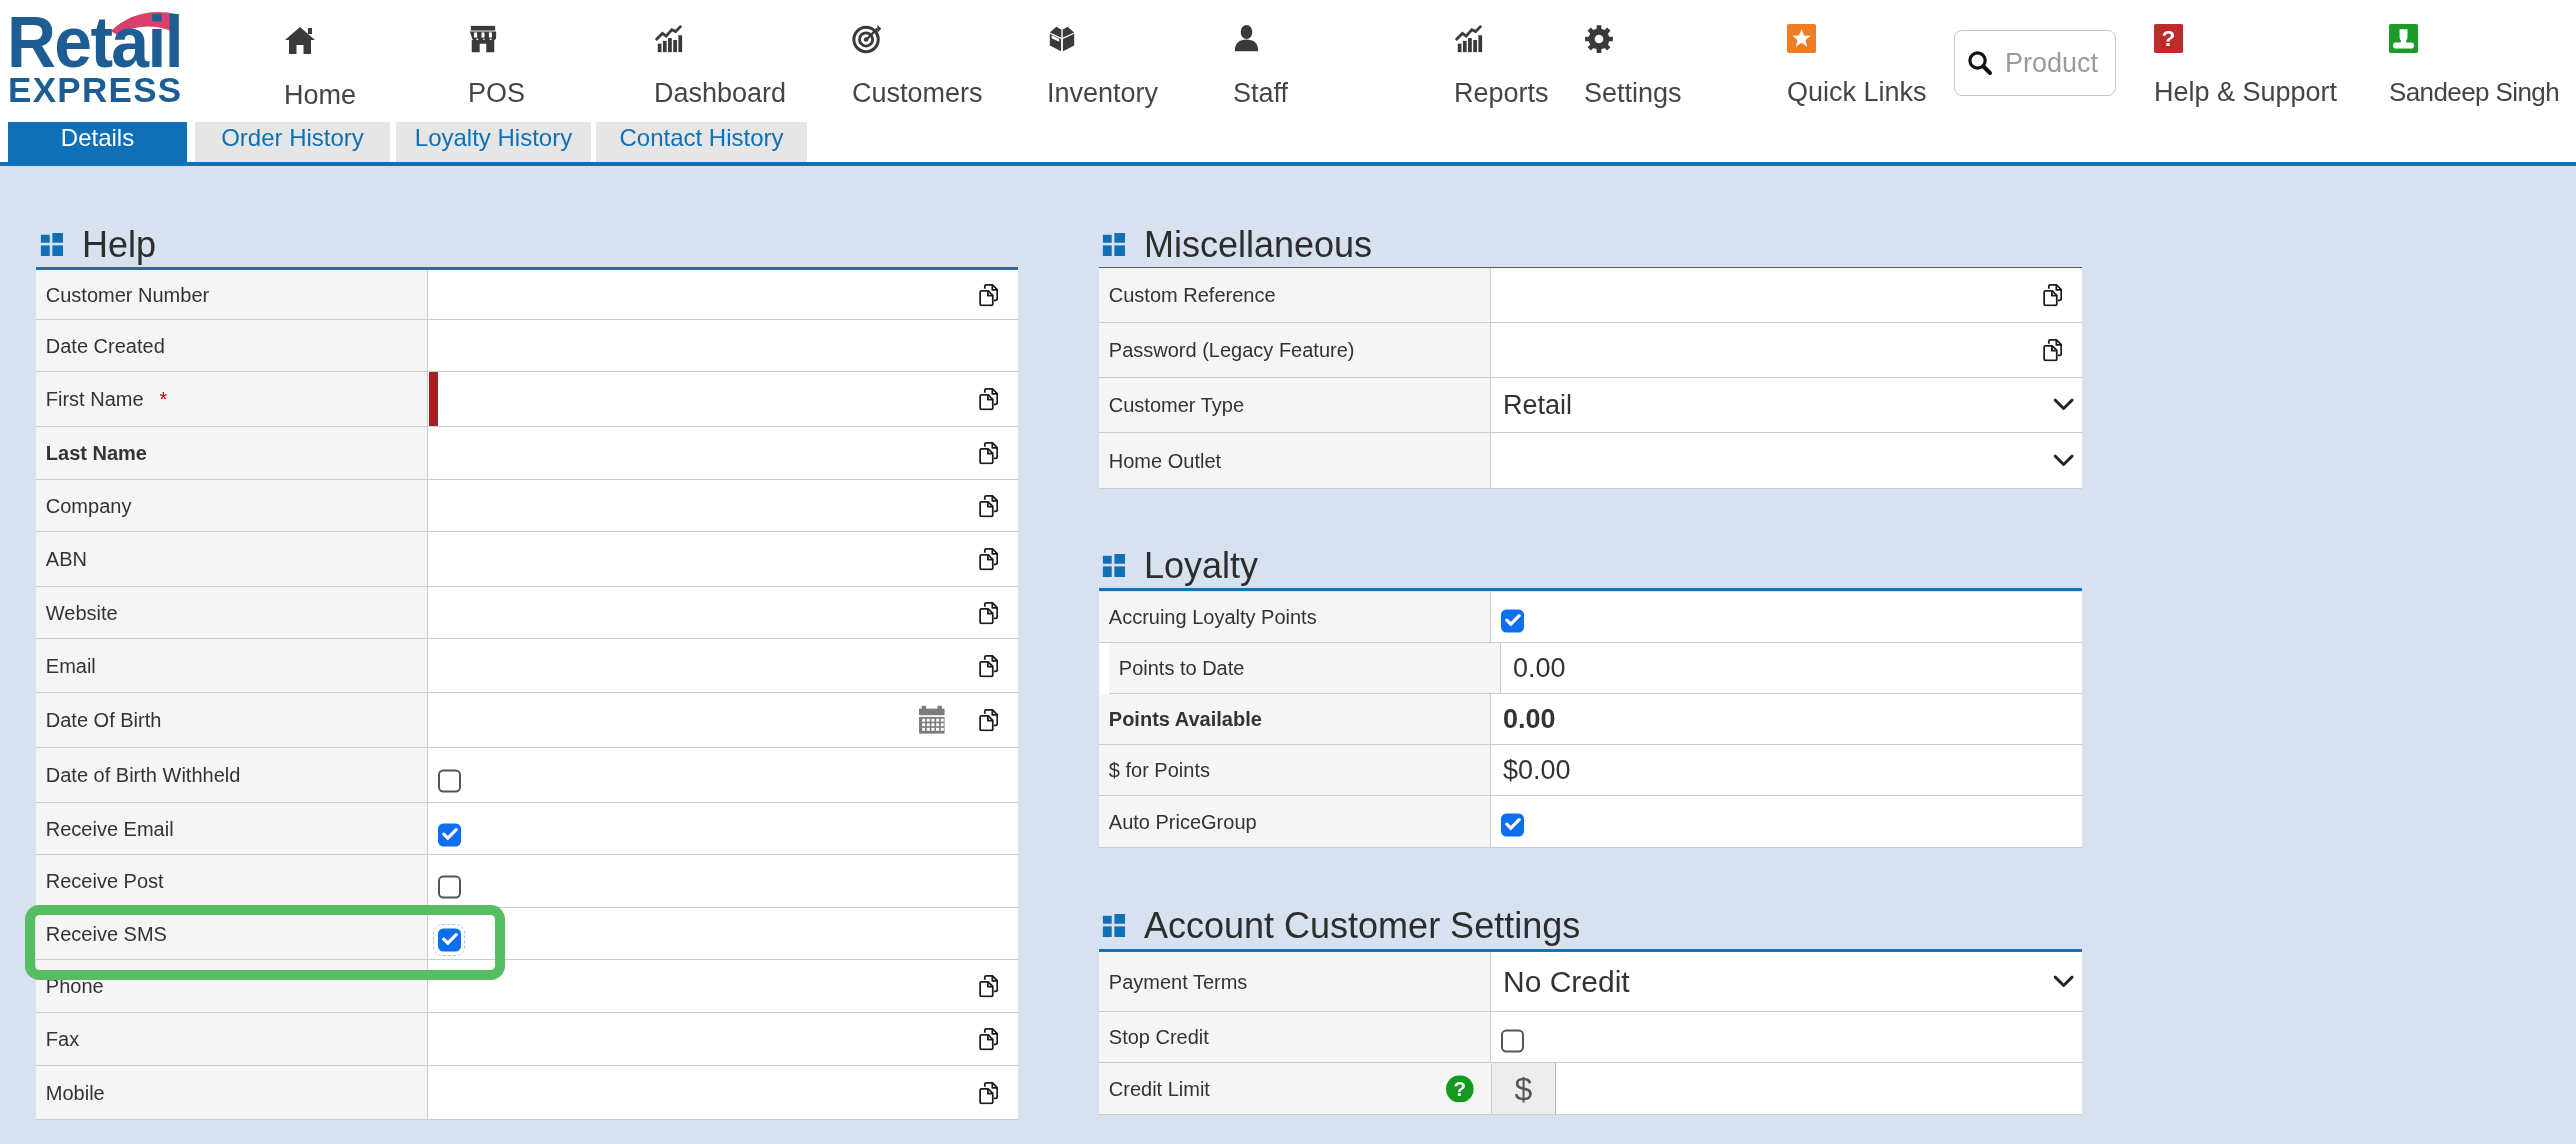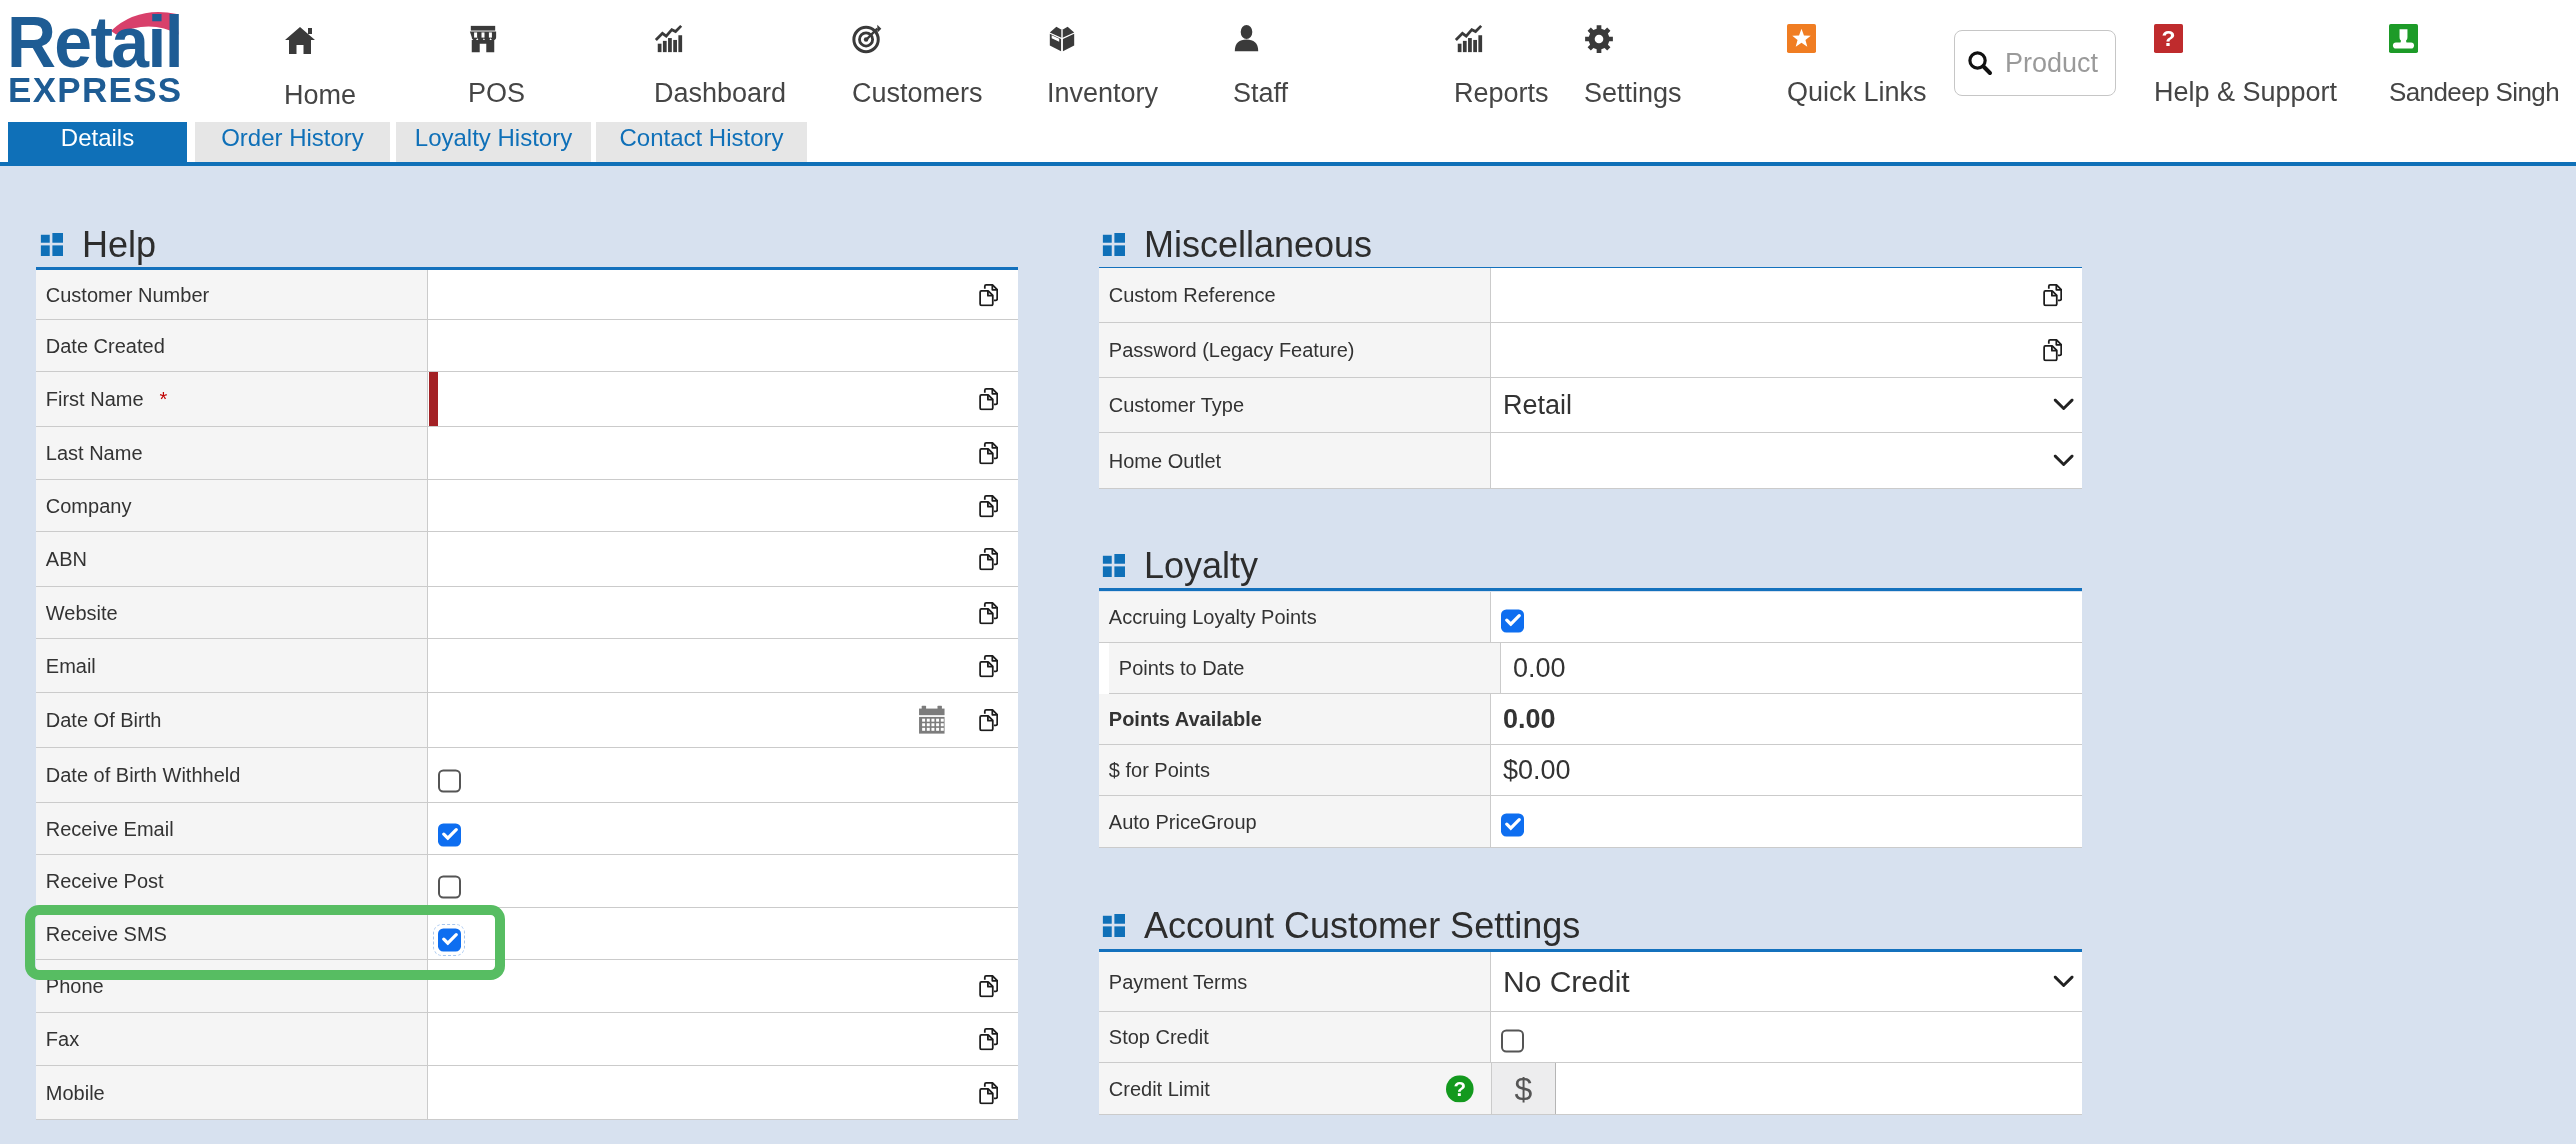--- a/index.html
+++ b/index.html
@@ -201,21 +201,21 @@
           <span class="redbar"></span>
           <span class="cicon"><svg width="19.6" height="23" viewBox="0 0 22 26">
               <g fill="none" stroke="#1c1c1c" stroke-width="2" stroke-linejoin="round">
                 <path d="M6.5 6 v-3 a1.5 1.5 0 0 1 1.5 -1.5 h7.2 l5.3 5.3 v10.7 a1.5 1.5 0 0 1 -1.5 1.5 h-2.2"></path>
                 <path d="M15 1.8 v5.4 h5.4"></path>
                 <path d="M1.2 9.8 a1.5 1.5 0 0 1 1.5 -1.5 h7.6 l5.2 5.2 v9.8 a1.5 1.5 0 0 1 -1.5 1.5 h-11.3 a1.5 1.5 0 0 1 -1.5 -1.5 z"></path>
                 <path d="M10 8.5 v5.3 h5.3"></path>
               </g>
             </svg></span>
         </div>
-<div class="row" style="height:53px;">
+<div class="row" style="height:53px;font-weight:bold;">
           <div class="lcell">
             <span class="ltx">Last Name</span>
           </div>
           <span class="cicon"><svg width="19.6" height="23" viewBox="0 0 22 26">
               <g fill="none" stroke="#1c1c1c" stroke-width="2" stroke-linejoin="round">
                 <path d="M6.5 6 v-3 a1.5 1.5 0 0 1 1.5 -1.5 h7.2 l5.3 5.3 v10.7 a1.5 1.5 0 0 1 -1.5 1.5 h-2.2"></path>
                 <path d="M15 1.8 v5.4 h5.4"></path>
                 <path d="M1.2 9.8 a1.5 1.5 0 0 1 1.5 -1.5 h7.6 l5.2 5.2 v9.8 a1.5 1.5 0 0 1 -1.5 1.5 h-11.3 a1.5 1.5 0 0 1 -1.5 -1.5 z"></path>
                 <path d="M10 8.5 v5.3 h5.3"></path>
               </g>

